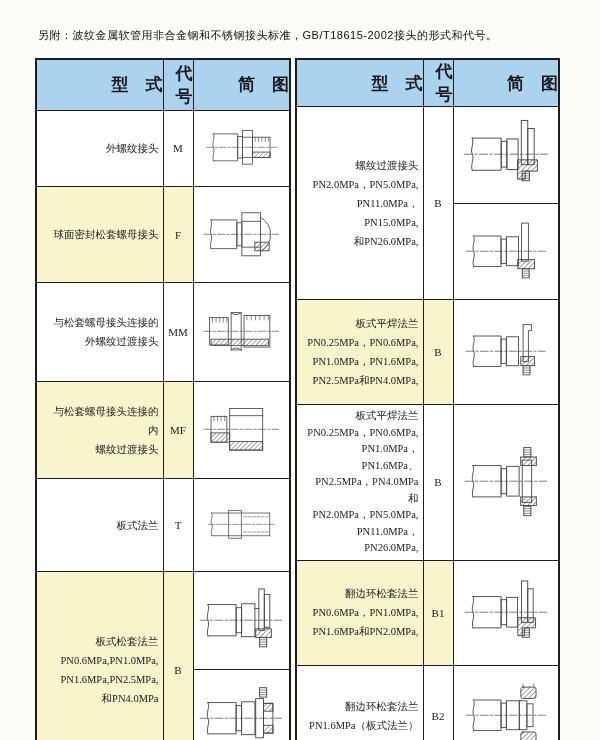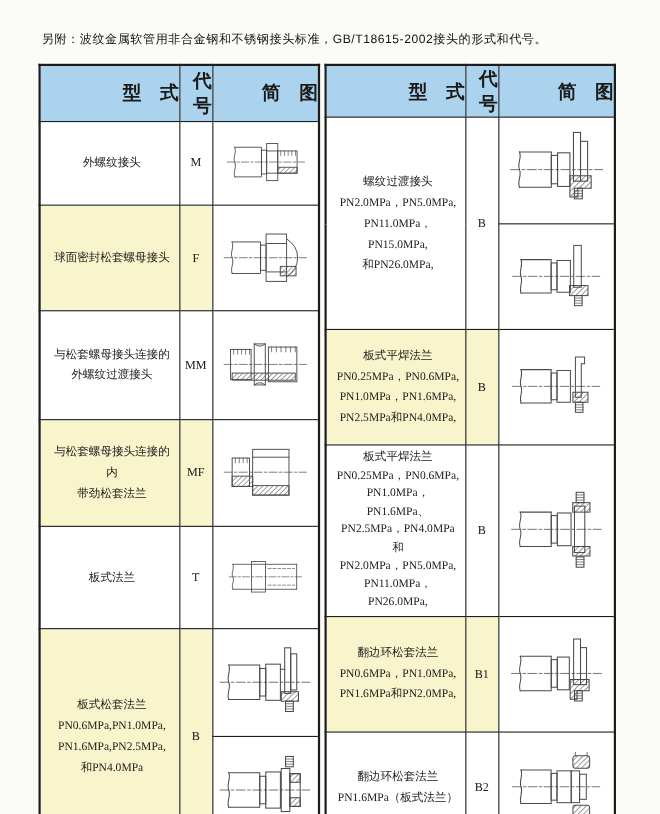--- a/index.html
+++ b/index.html
@@ -36,21 +36,21 @@
   td,th{border:1px solid var(--border);padding:0;overflow:hidden;}
   th{
     background:var(--header-bg);
     font-size:17px;font-weight:bold;text-align:right;
     font-family:"Liberation Sans",sans-serif;
   }
   td.type{
     font-family:"Liberation Serif",serif;
     font-size:10.5px;line-height:19px;
     padding:3px 4px 3px 8px;
-    vertical-align:middle;text-align:center;
+    vertical-align:middle;text-align:right;
     white-space:pre-line;
   }
   td.type.tight{line-height:16.5px;}
   td.code{
     font-family:"Liberation Serif",serif;
     font-size:11px;text-align:center;vertical-align:middle;
   }
   td.dcell{background:#fff;text-align:center;vertical-align:middle;}
   td.hl{background:var(--highlight-bg);}
   .diag{display:flex;align-items:center;justify-content:center;}
@@ -143,21 +143,21 @@
                   <path d="M64 23 v6 M70 23 v6 M76 23 v6 M82 23 v6 M88 23 v6 M94 23 v6" stroke-width="0.9"></path>
                   <rect x="14" y="56" width="80" height="9" fill="url(#hatch)"></rect>
                   <path d="M4 45 H108" stroke-dasharray="10 3 3 3" stroke-width="0.9"></path>
                 </g>
               </svg>
             </div>
           </td>
     </tr>
     <tr style="height:90px">
       <td class="type hl">与松套螺母接头连接的内
-带劲松套法兰</td>
+螺纹过渡接头</td>
       <td class="code hl">MF</td>
       <td class="dcell">
             <div class="diag">
               <svg viewBox="0 0 112 92" height="66">
                 <g fill="none" stroke="#4a4a4a" stroke-width="1.2" stroke-linecap="square">
                   <rect x="14" y="27" width="22" height="36"></rect>
                   <path d="M18 27 v6 M23 27 v6 M28 27 v6 M33 27 v6" stroke-width="0.9"></path>
                   <rect x="40" y="16" width="46" height="58"></rect>
                   <line x1="40" y1="26" x2="86" y2="26"></line>
                   <rect x="14" y="50" width="26" height="13" fill="url(#hatch)"></rect>

